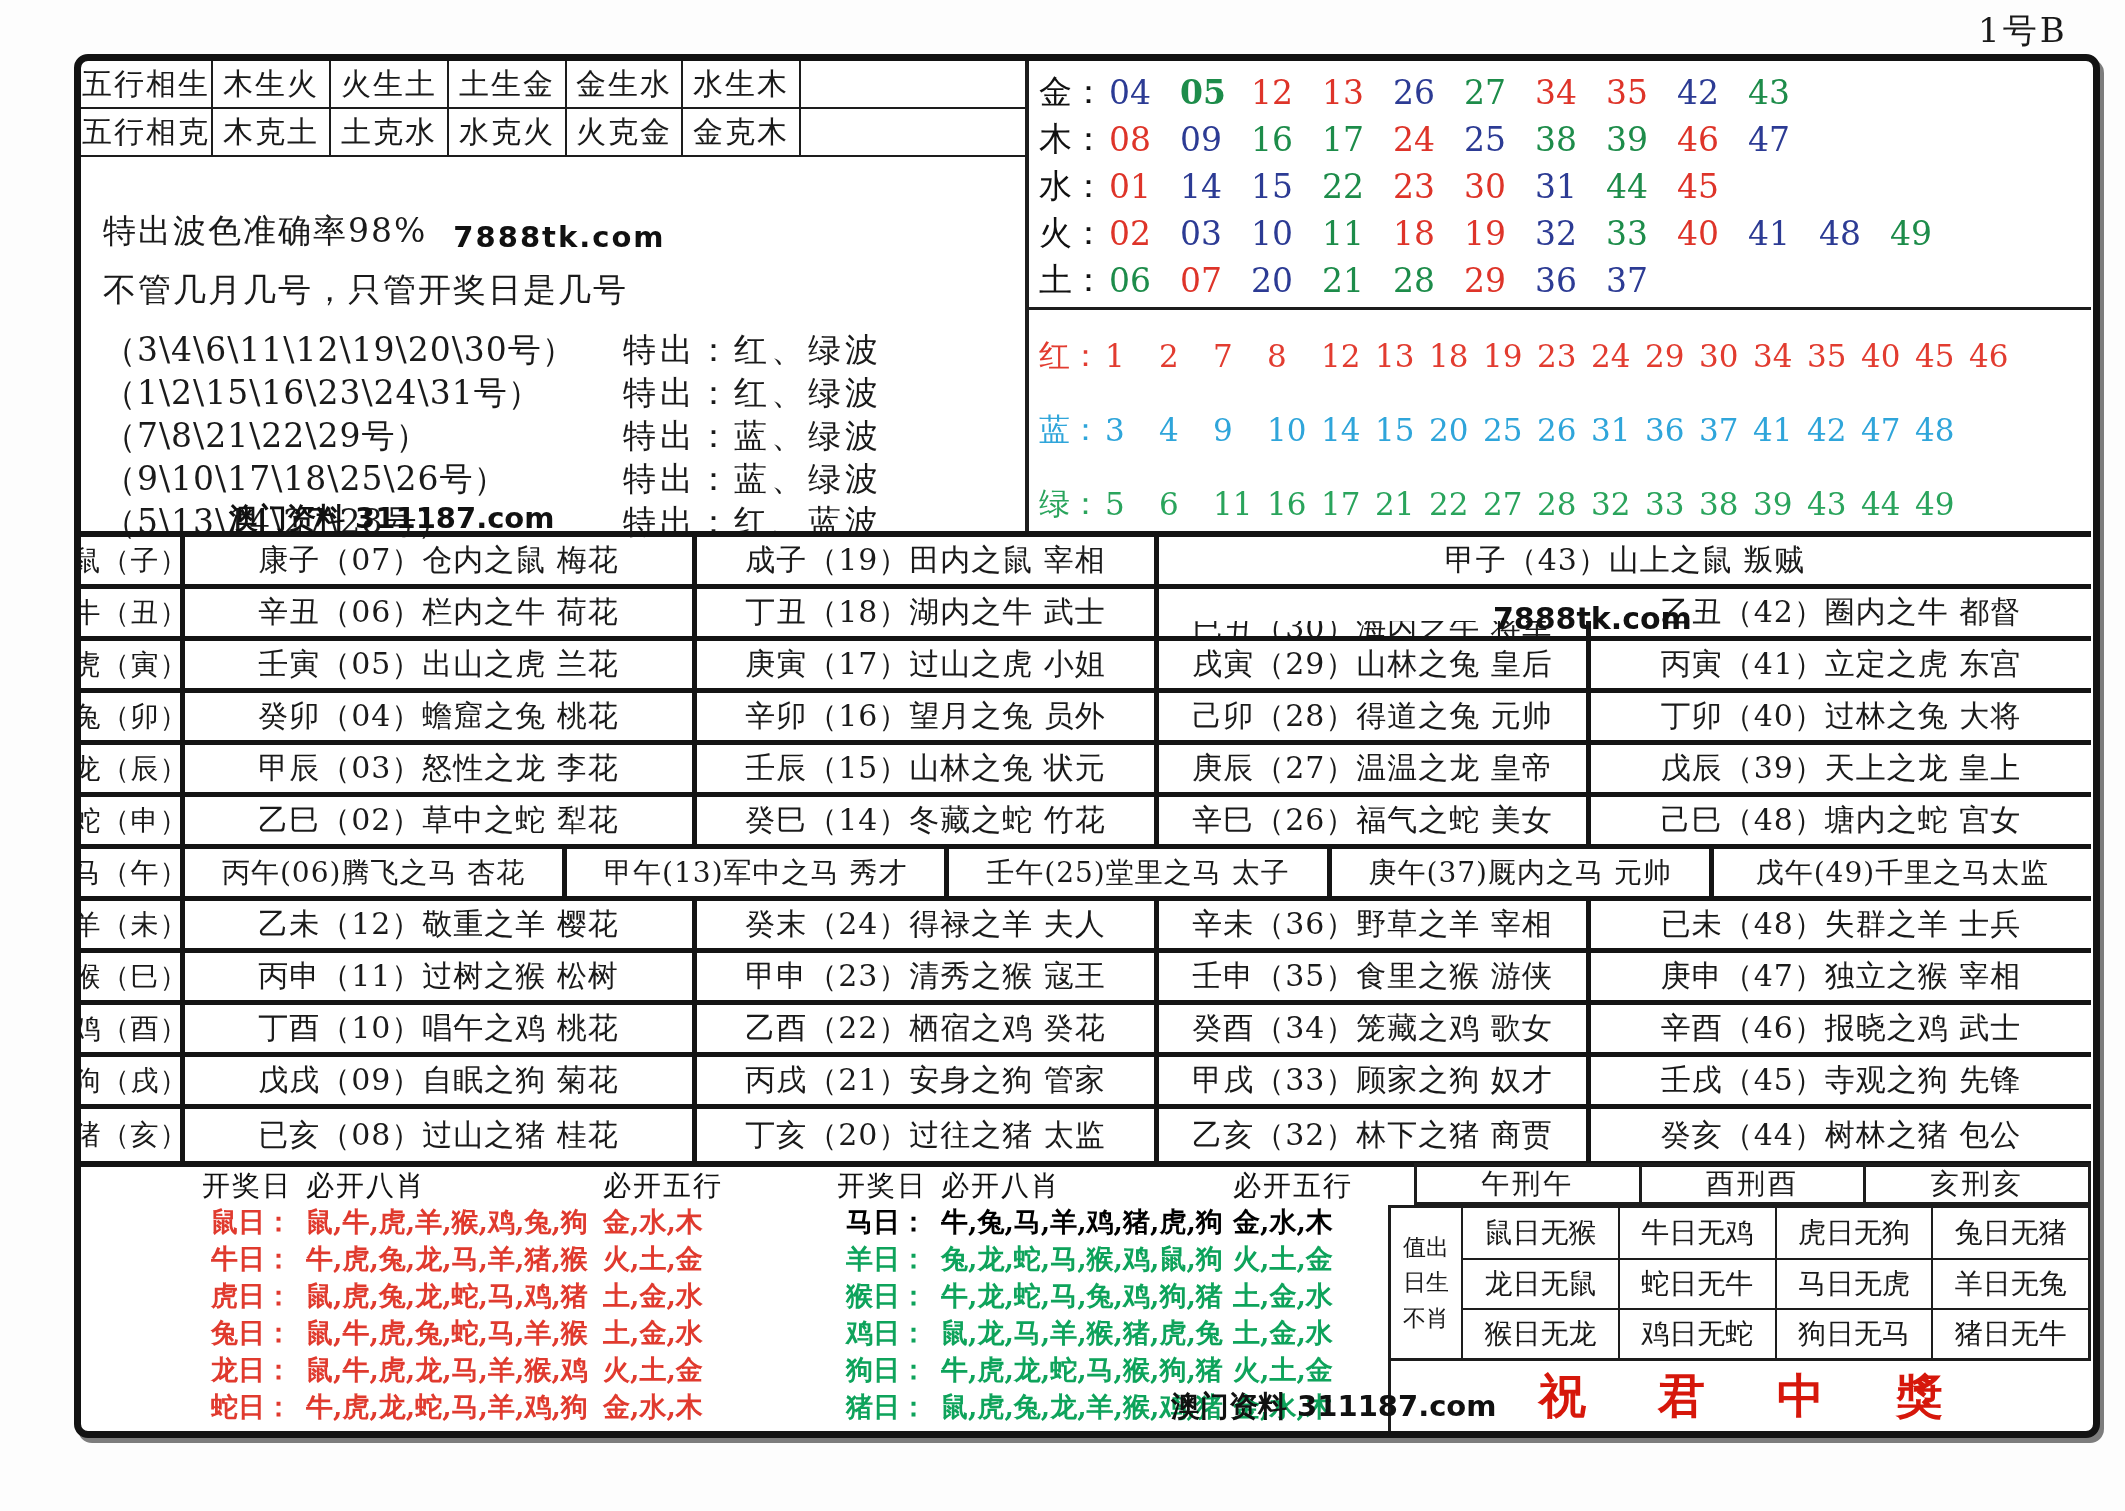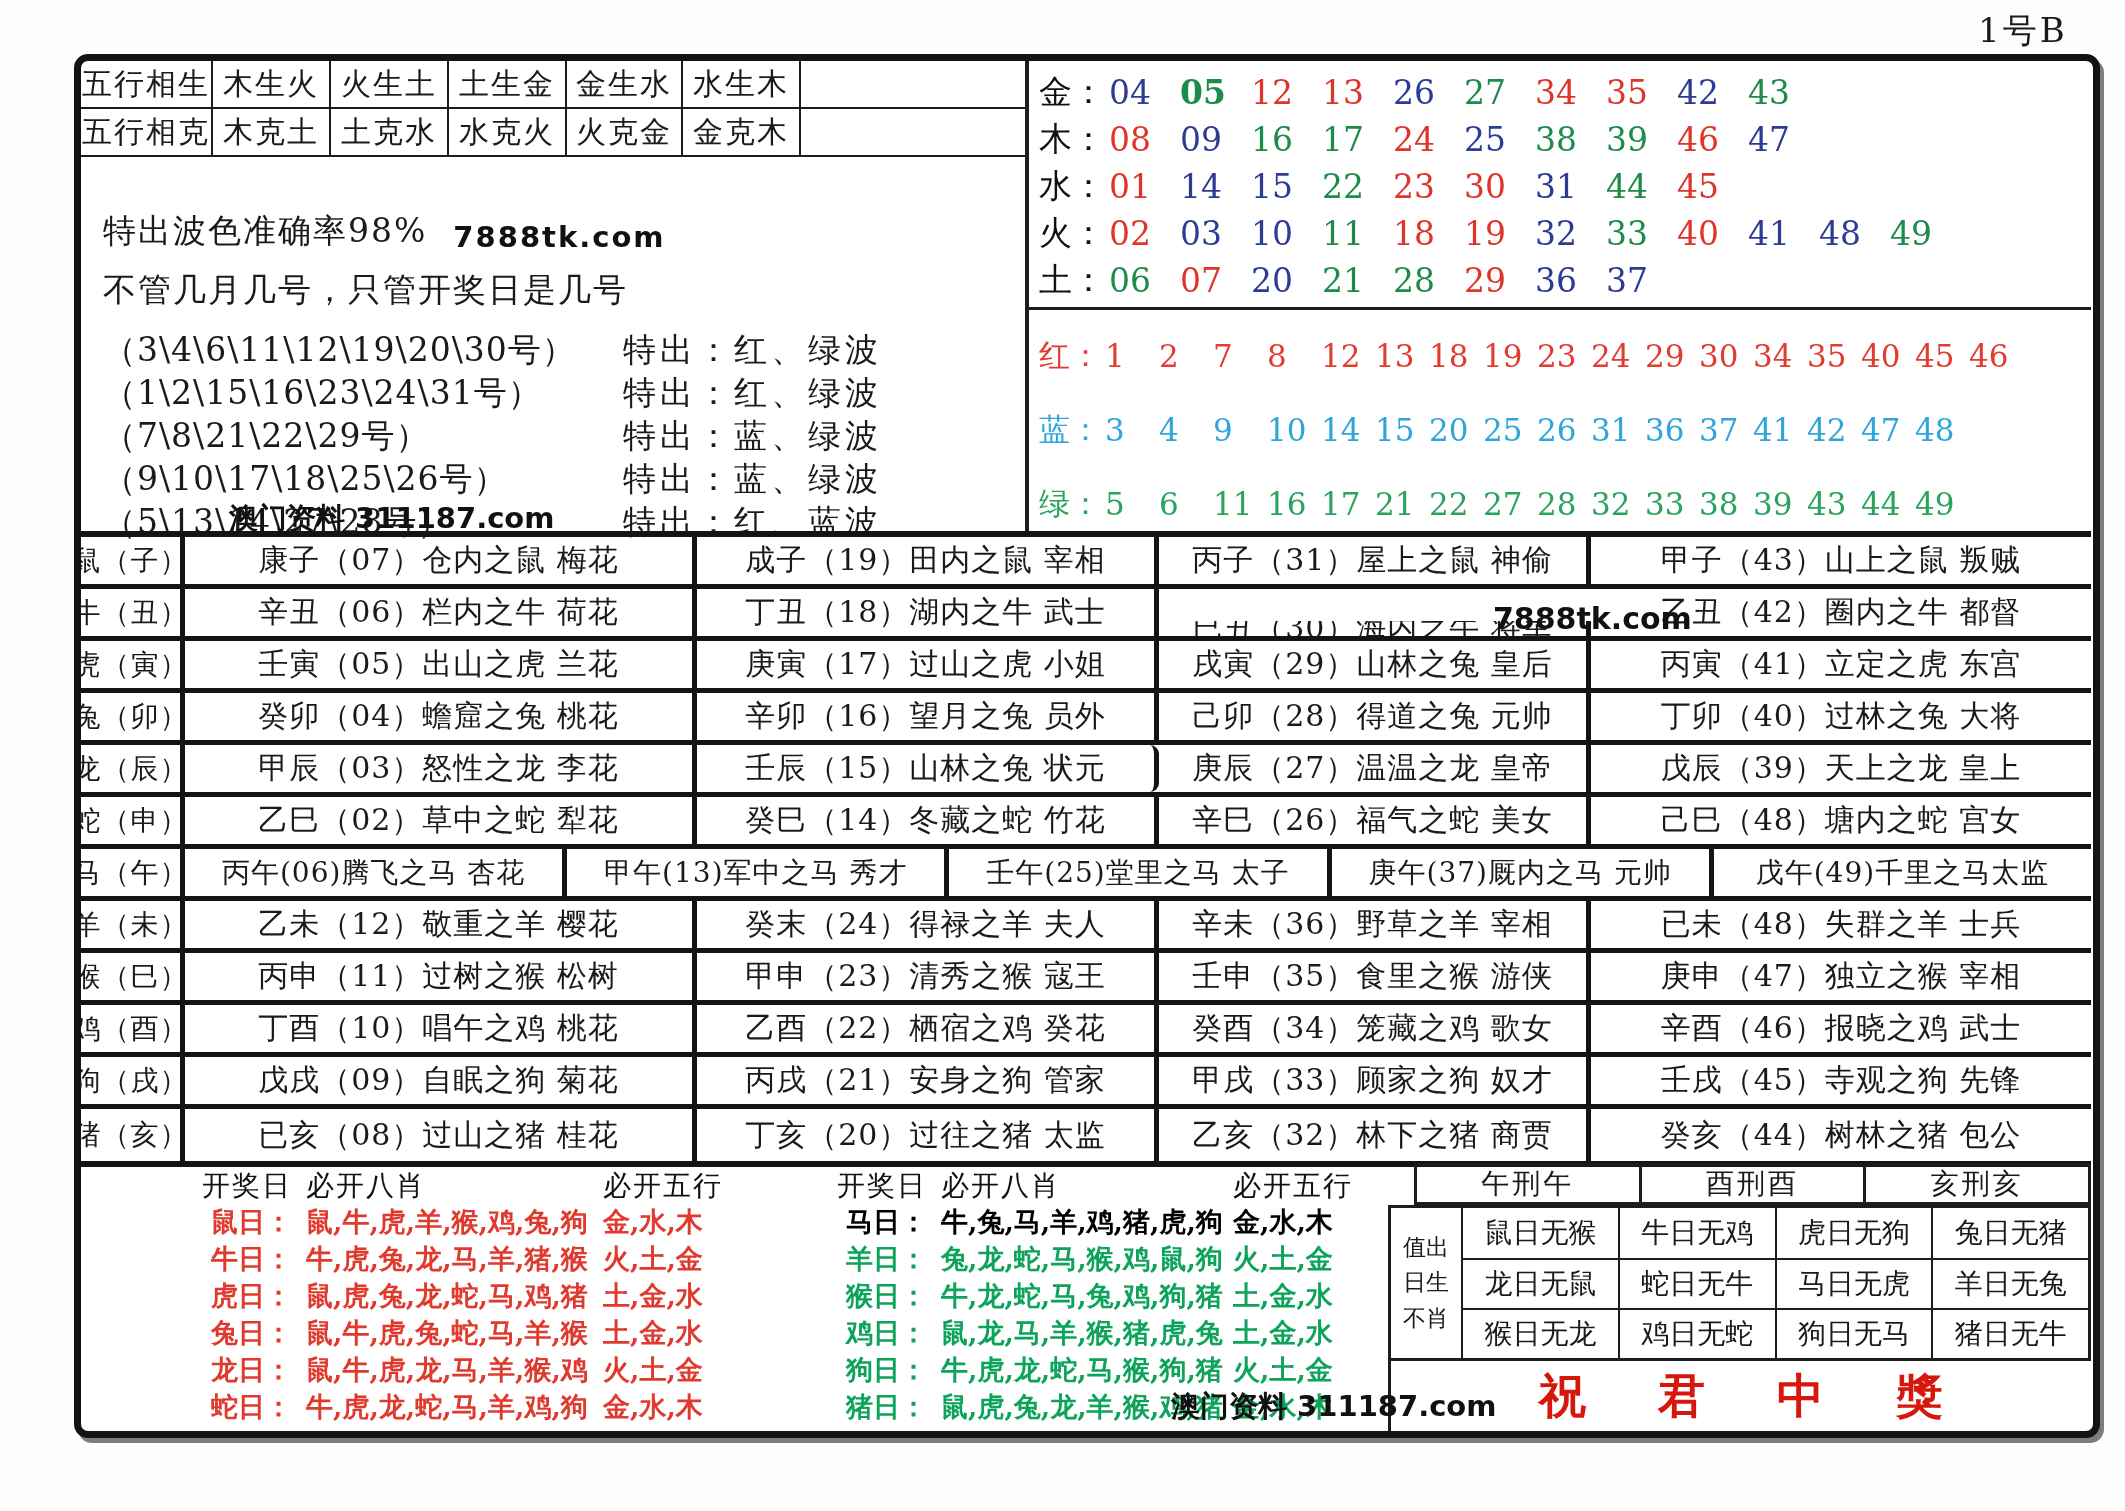--- a/index.html
+++ b/index.html
@@ -273,21 +273,20 @@
   </div>
 
   <div class="wm wm-macau-top">澳门资料 311187.com</div>
   <div class="wm wm-tk-mid">7888tk.com</div>
 
   <div class="zodiac" id="zodiac-body">
       <div class="z-row">
         <div class="z-cell z-label">鼠（子）</div>
         <div class="z-cell" style="flex: 0 0 512px;">康子（07）仓内之鼠 梅花</div>
         <div class="z-cell" style="flex: 0 0 462px;">成子（19）田内之鼠 宰相</div>
-        <div class="z-cell" style="flex: 0 0 432px;">丙子（31）屋上之鼠 神偷</div>
         <div class="z-cell" style="flex: 1 1 0px;">甲子（43）山上之鼠 叛贼</div>
       </div>
       <div class="z-row">
         <div class="z-cell z-label">牛（丑）</div>
         <div class="z-cell" style="flex: 0 0 512px;">辛丑（06）栏内之牛 荷花</div>
         <div class="z-cell" style="flex: 0 0 462px;">丁丑（18）湖内之牛 武士</div>
         <div class="z-cell" style="flex: 0 0 432px; margin-top: 32px;">已丑（30）海内之牛 将军</div>
         <div class="z-cell" style="flex: 1 1 0px;">乙丑（42）圈内之牛 都督</div>
       </div>
       <div class="z-row">
@@ -300,21 +299,21 @@
       <div class="z-row">
         <div class="z-cell z-label">兔（卯）</div>
         <div class="z-cell" style="flex: 0 0 512px;">癸卯（04）蟾窟之兔 桃花</div>
         <div class="z-cell" style="flex: 0 0 462px;">辛卯（16）望月之兔 员外</div>
         <div class="z-cell" style="flex: 0 0 432px;">己卯（28）得道之兔 元帅</div>
         <div class="z-cell" style="flex: 1 1 0px;">丁卯（40）过林之兔 大将</div>
       </div>
       <div class="z-row">
         <div class="z-cell z-label">龙（辰）</div>
         <div class="z-cell" style="flex: 0 0 512px;">甲辰（03）怒性之龙 李花</div>
-        <div class="z-cell" style="flex: 0 0 462px; border-radius: 9px;">壬辰（15）山林之兔 状元</div>
+        <div class="z-cell" style="flex: 0 0 462px;">壬辰（15）山林之兔 状元</div>
         <div class="z-cell" style="flex: 0 0 432px;">庚辰（27）温温之龙 皇帝</div>
         <div class="z-cell" style="flex: 1 1 0px;">戊辰（39）天上之龙 皇上</div>
       </div>
       <div class="z-row">
         <div class="z-cell z-label">蛇（申）</div>
         <div class="z-cell" style="flex: 0 0 512px;">乙巳（02）草中之蛇 犁花</div>
         <div class="z-cell" style="flex: 0 0 462px;">癸巳（14）冬藏之蛇 竹花</div>
         <div class="z-cell" style="flex: 0 0 432px;">辛巳（26）福气之蛇 美女</div>
         <div class="z-cell" style="flex: 1 1 0px;">己巳（48）塘内之蛇 宫女</div>
       </div>

